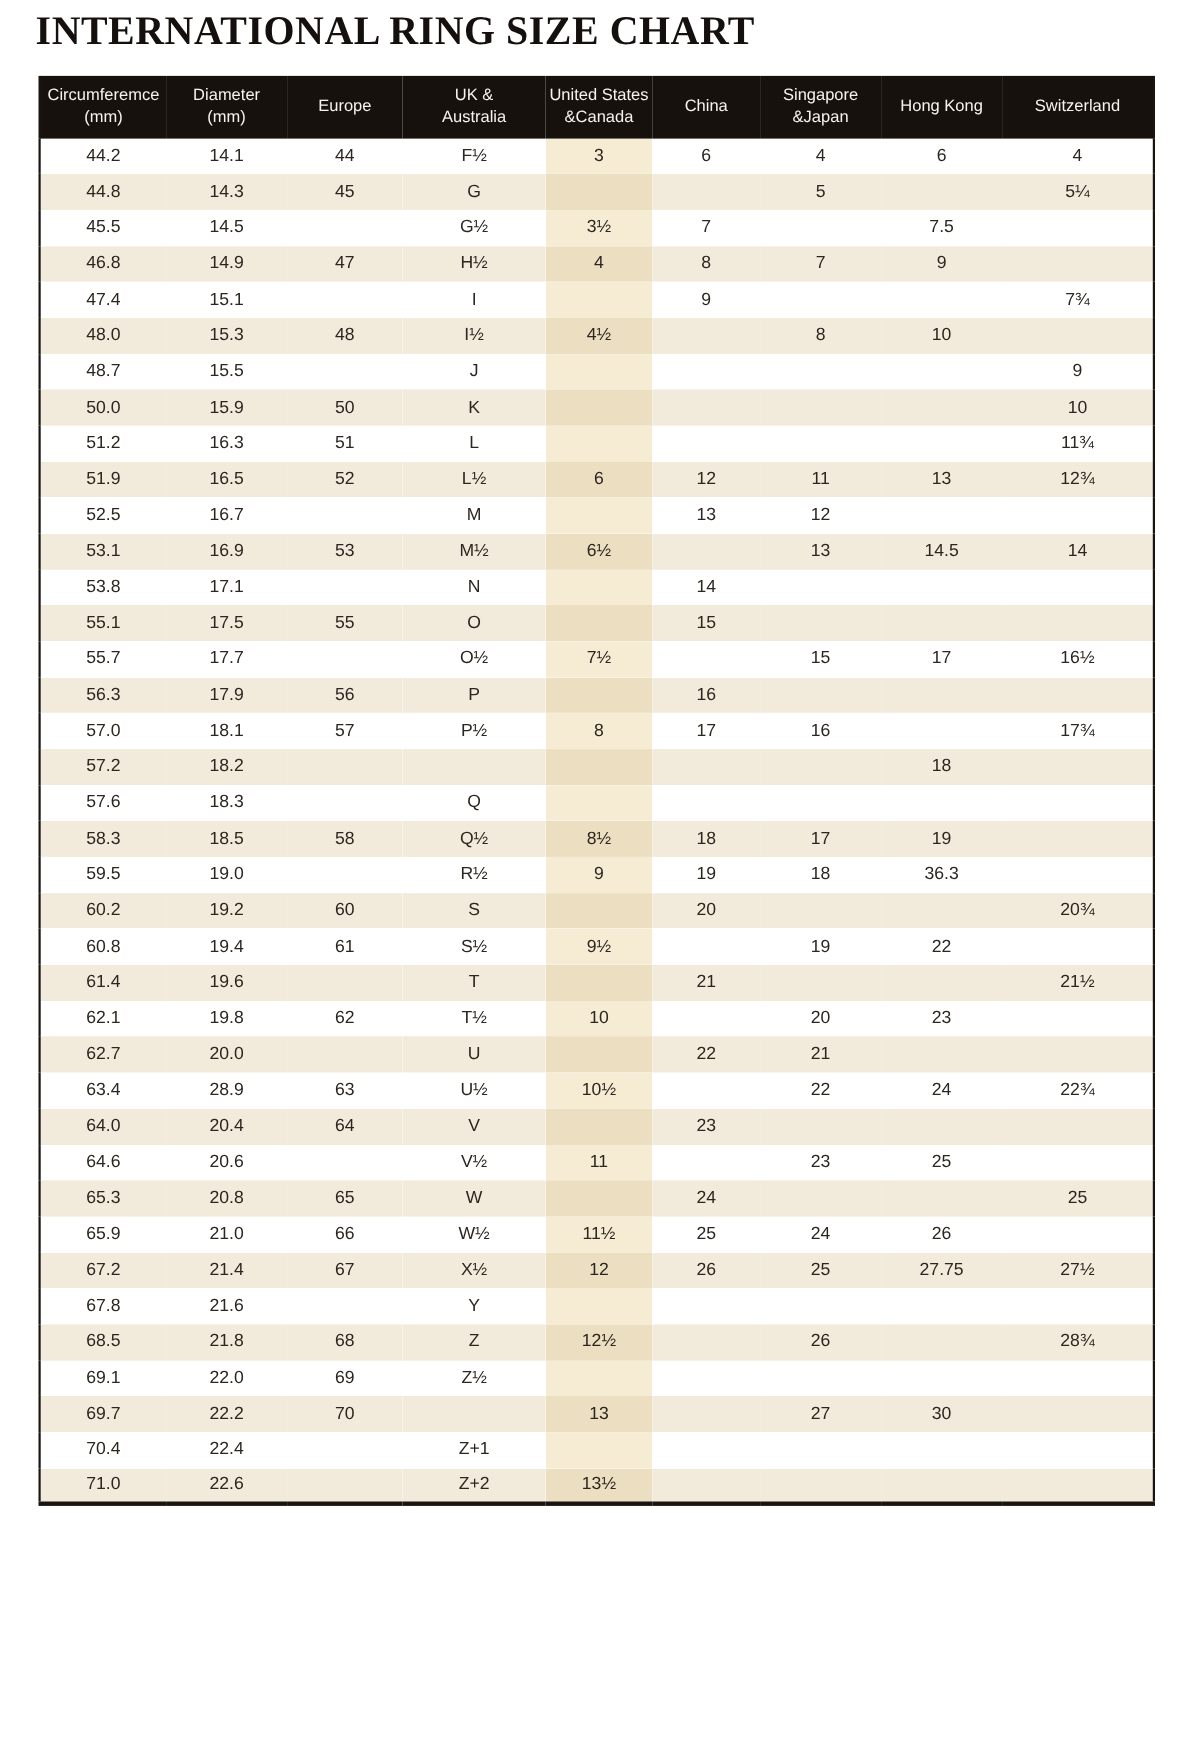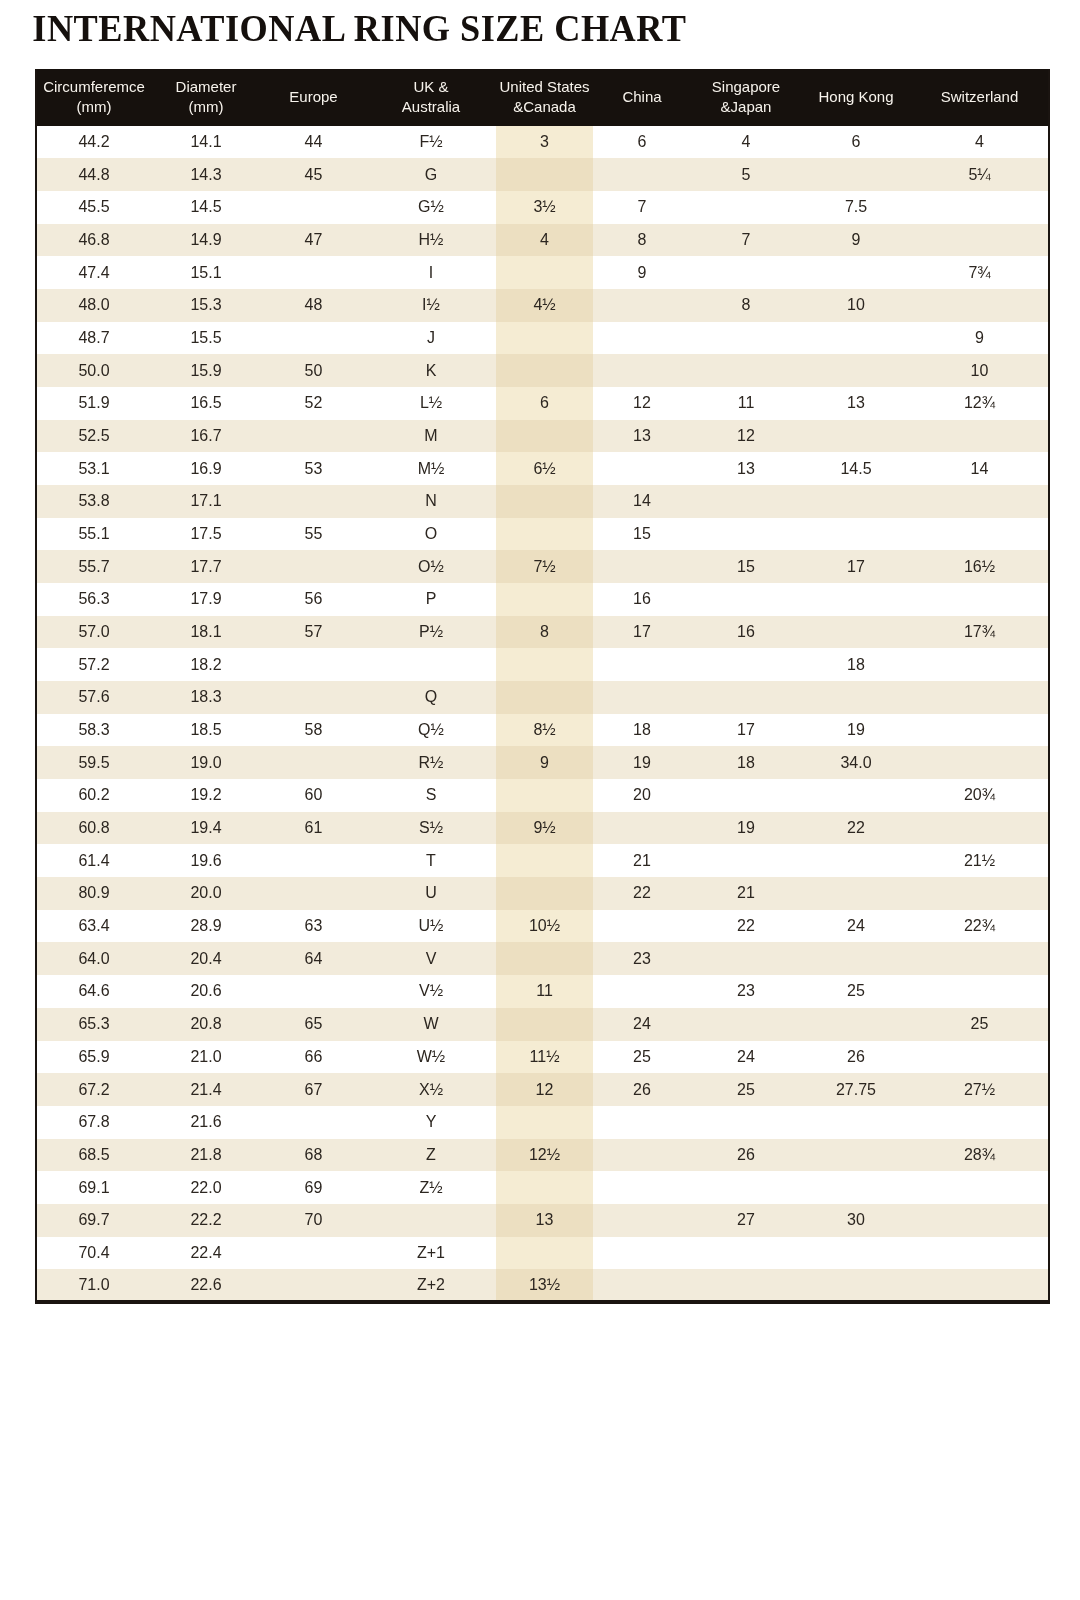--- a/index.html
+++ b/index.html
@@ -197,20 +197,31 @@
           <td>15.9</td>
           <td>50</td>
           <td>K</td>
           <td class="col-us"></td>
           <td></td>
           <td></td>
           <td></td>
           <td>10</td>
         </tr>
         <tr>
+          <td>51.2</td>
+          <td>16.3</td>
+          <td>51</td>
+          <td>L</td>
+          <td class="col-us"></td>
+          <td></td>
+          <td></td>
+          <td></td>
+          <td>11¾</td>
+        </tr>
+        <tr>
           <td>51.9</td>
           <td>16.5</td>
           <td>52</td>
           <td>L½</td>
           <td class="col-us">6</td>
           <td>12</td>
           <td>11</td>
           <td>13</td>
           <td>12¾</td>
         </tr>
@@ -325,21 +336,21 @@
           <td></td>
         </tr>
         <tr>
           <td>59.5</td>
           <td>19.0</td>
           <td></td>
           <td>R½</td>
           <td class="col-us">9</td>
           <td>19</td>
           <td>18</td>
-          <td>34.0</td>
+          <td>36.3</td>
           <td></td>
         </tr>
         <tr>
           <td>60.2</td>
           <td>19.2</td>
           <td>60</td>
           <td>S</td>
           <td class="col-us"></td>
           <td>20</td>
           <td></td>
@@ -362,21 +373,32 @@
           <td>19.6</td>
           <td></td>
           <td>T</td>
           <td class="col-us"></td>
           <td>21</td>
           <td></td>
           <td></td>
           <td>21½</td>
         </tr>
         <tr>
-          <td>80.9</td>
+          <td>62.1</td>
+          <td>19.8</td>
+          <td>62</td>
+          <td>T½</td>
+          <td class="col-us">10</td>
+          <td></td>
+          <td>20</td>
+          <td>23</td>
+          <td></td>
+        </tr>
+        <tr>
+          <td>62.7</td>
           <td>20.0</td>
           <td></td>
           <td>U</td>
           <td class="col-us"></td>
           <td>22</td>
           <td>21</td>
           <td></td>
           <td></td>
         </tr>
         <tr>

